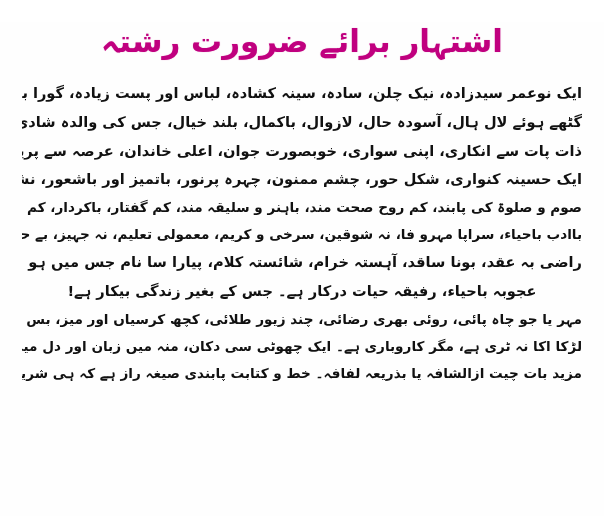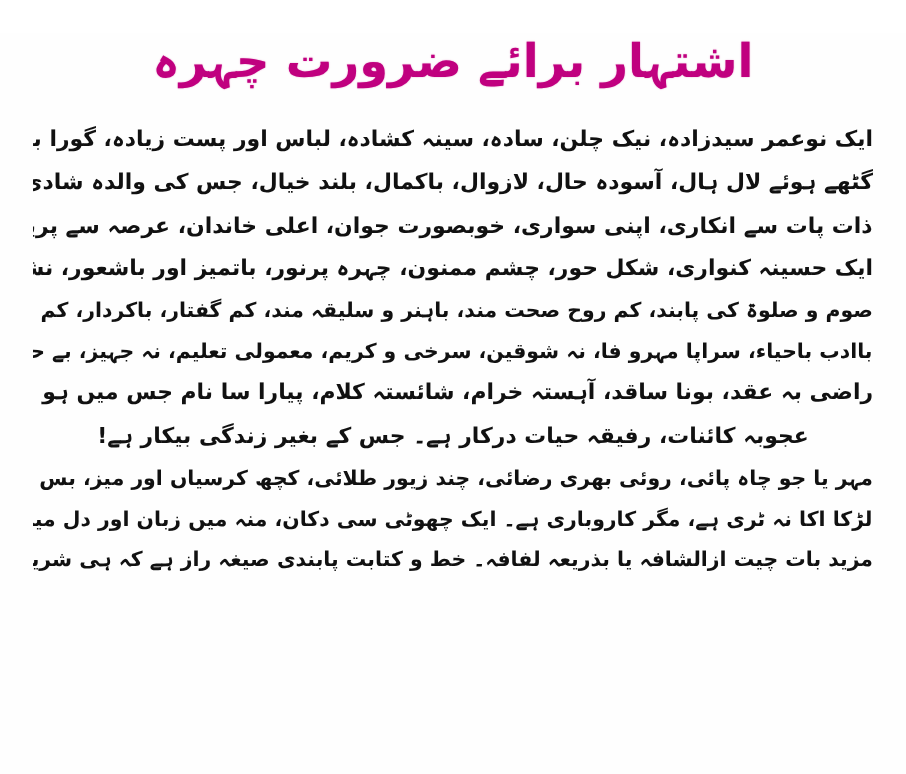--- a/index.html
+++ b/index.html
@@ -61,30 +61,30 @@
   }
   .line.wide {
     font-size: 14.6px;
   }
 </style>
 </head>
 <body>
 
 <div class="page">
 
-  <div class="title">اشتہار برائے ضرورت چہرہ</div>
+  <div class="title">اشتہار برائے ضرورت رشتہ</div>
   <div class="title-underline"></div>
 
   <div class="body-block">
     <span class="line wide">ایک نوعمر سیدزادہ، نیک چلن، سادہ، سینہ کشادہ، لباس اور پست زیادہ، گورا بدن، شیریں دہن،</span>
     <span class="line wide">گٹھے ہوئے لال ہال، آسودہ حال، لازوال، باکمال، بلند خیال، جس کی والدہ شادی کے لیے آمادہ</span>
     <span class="line wide">ذات پات سے انکاری، اپنی سواری، خوبصورت جوان، اعلی خاندان، عرصہ سے پریشان کے لیے ......</span>
     <span class="line wide">ایک حسینہ کنواری، شکل حور، چشم ممنون، چہرہ پرنور، باتمیز اور باشعور، نشہ شباب میں چور،</span>
     <span class="line narrow">صوم و صلوۃ کی پابند، کم روح صحت مند، باہنر و سلیقہ مند، کم گفتار، باکردار، کم فریب، عاری، دیکھنے میں پیاری،</span>
     <span class="line narrow">باادب باحیاء، سراپا مہرو فا، نہ شوقین، سرخی و کریم، معمولی تعلیم، نہ جہیز، بے حصہ، پردہ نشیں،</span>
     <span class="line wide">راضی بہ عقد، بونا ساقد، آہستہ خرام، شائستہ کلام، پیارا سا نام جس میں ہو لام،</span>
-    <span class="line wide">عجوبہ کائنات، رفیقہ حیات درکار ہے۔ جس کے بغیر زندگی بیکار ہے!</span>
+    <span class="line wide">عجوبہ باحیاء، رفیقہ حیات درکار ہے۔ جس کے بغیر زندگی بیکار ہے!</span>
     <span class="line narrow">مہر یا جو چاہ پائی، روئی بھری رضائی، چند زیور طلائی، کچھ کرسیاں اور میز، بس اس قدر رجہیز،</span>
     <span class="line narrow">لڑکا اکا نہ ٹری ہے، مگر کاروباری ہے۔ ایک چھوٹی سی دکان، منہ میں زبان اور دل میں طوفان رکھتا ہے۔</span>
     <span class="line narrow">مزید بات چیت ازالشافہ یا بذریعہ لفافہ۔ خط و کتابت پابندی صیغہ راز ہے کہ ہی شریفوں کا انداز ہے!</span>
   </div>
 
 </div>
 
 </body></html>

